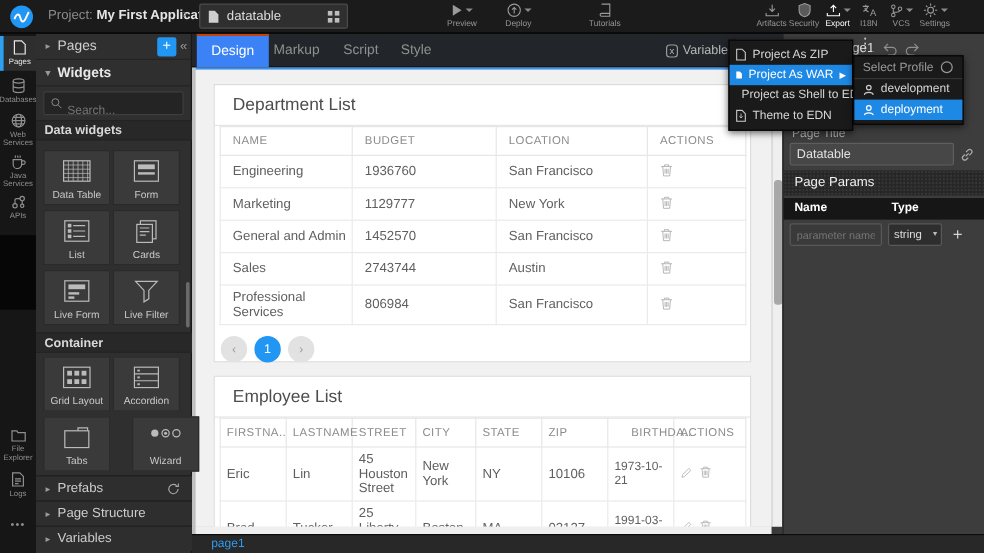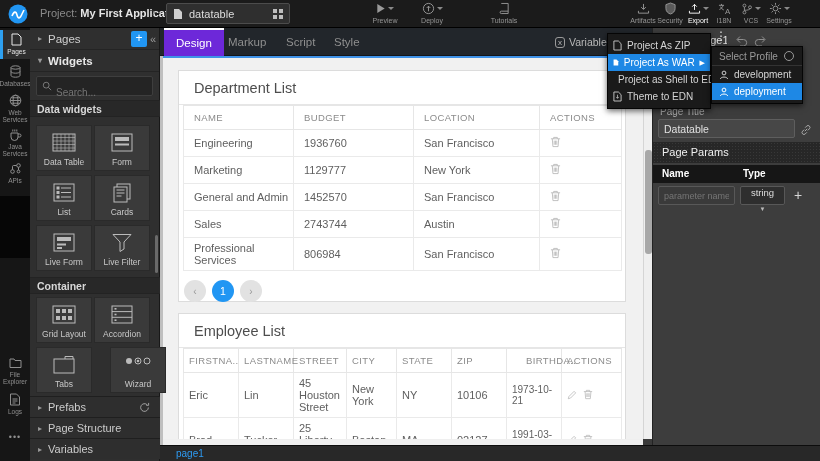--- a/index.html
+++ b/index.html
@@ -44,21 +44,21 @@
   .tile svg { position:absolute; top:7px; }
   .tile .tl { font-size:8.5px; color:#c9c9c9; white-space:nowrap; }
   .accord { position:absolute; left:0; width:130px; height:21px; background:#2e2e2e; border-top:1px solid #1f1f1f; display:flex; align-items:center; padding-left:8px; font-size:11px; color:#cccccc; cursor:pointer; }
   .accord .tri { color:#9a9a9a; font-size:8px; margin-right:6px; }
   .p-scroll { position:absolute; right:1px; top:207px; width:3px; height:38px; background:#6a6a6a; border-radius:2px; }
   .collapse-btn { position:absolute; left:150px; top:33px; color:#9a9a9a; font-size:11px; z-index:25; cursor:pointer; }
 
   
   .ctoolbar { position:absolute; left:160px; top:28px; width:492px; height:28px; background:#22262b; border-bottom:1px solid #14161a; z-index:21; }
   .ctab { position:absolute; top:0; height:28px; line-height:28px; padding:0 12px; font-size:11.5px; color:#8f8f8f; cursor:pointer; }
-  .ctab.active { background:#6d28d9; color:#fff; border-top:2px solid #ffffff; line-height:26px; }
+  .ctab.active { background:#3b82f6; color:#fff; border-top:2px solid #c2410c; line-height:26px; }
   .varbtn { position:absolute; left:395px; top:0; height:28px; display:flex; align-items:center; gap:4px; color:#b8b8b8; font-size:10.5px; cursor:pointer; }
   .varico { border:1px solid #9a9a9a; border-radius:3px; font-size:8px; padding:0 2px; color:#b8b8b8; }
   .screensel { position:absolute; left:453px; top:5px; width:98px; height:18px; background:#2b2b2b; border:1px solid #555; border-radius:2px; display:flex; align-items:center; padding:0 4px; cursor:pointer; }
   .screensel .txt { flex:1; font-size:9px; color:#c9c9c9; white-space:nowrap; overflow:hidden; }
   .screensel .dd { font-size:7px; color:#bbb; }
   .kebab { position:absolute; left:555px; top:5px; color:#ddd; font-size:12px; letter-spacing:0; line-height:6px; text-align:center; width:8px; cursor:pointer; }
   .tb-vline { position:absolute; left:567px; top:4px; height:20px; border-left:1px solid #3a3a3a; }
   .undo { position:absolute; top:7px; cursor:pointer; }
 
   
@@ -81,21 +81,21 @@
   
   .rightpanel { position:absolute; left:652px; top:28px; width:168px; height:417px; background:#3d3d3d; border-left:1px solid #232323; z-index:15; }
   .rp-pagename { position:absolute; left:45px; top:6px; font-size:11px; color:#e0e0e0; }
   .rp-label { position:absolute; left:7px; top:78px; font-size:10px; color:#b5b5b5; }
   .rp-input { position:absolute; left:5px; top:91px; width:137px; height:19px; background:#474747; border:1px solid #5e5e5e; border-radius:2px; color:#e0e0e0; font-size:10.5px; padding:0 5px; font-family:"Liberation Sans", sans-serif; outline:none; }
   .rp-link { position:absolute; left:147px; top:94px; cursor:pointer; }
   .rp-bar { position:absolute; left:0; top:114px; width:168px; height:21px; background:#272727; background-image:radial-gradient(#383838 1px, transparent 1px); background-size:3px 3px; color:#f0f0f0; font-size:11px; line-height:21px; padding-left:9px; }
   .rp-thead { position:absolute; left:0; top:137px; width:168px; height:18px; background:#161616; }
   .rp-thead span { font-size:10px; color:#fff; font-weight:bold; line-height:18px; position:absolute; }
   .rp-pinput { position:absolute; left:5px; top:158px; width:77px; height:19px; background:#3a3a3a; border:1px solid #585858; border-radius:2px; color:#9a9a9a; font-size:9px; padding:0 5px; font-family:"Liberation Sans", sans-serif; outline:none; }
-  .rp-select { position:absolute; left:87px; top:158px; width:45px; height:19px; background:#2e2e2e; border:1px solid #585858; border-radius:2px; display:flex; align-items:center; padding:0 4px; gap:8px; cursor:pointer;flex-direction:column; }
+  .rp-select { position:absolute; left:87px; top:158px; width:45px; height:19px; background:#2e2e2e; border:1px solid #585858; border-radius:2px; display:flex; align-items:center; padding:0 4px; gap:8px; cursor:pointer; }
   .rp-select .txt { flex:1; font-size:9.5px; color:#ddd; }
   .rp-select .dd { font-size:6px; color:#bbb; }
   .rp-plus { position:absolute; left:137px; top:158px; width:16px; height:19px; color:#d5d5d5; font-size:14px; line-height:19px; text-align:center; cursor:pointer; }
 
   
   .statusbar { position:absolute; left:160px; top:445px; width:660px; height:16px; background:#282828; border-top:1px solid #0d0d0d; z-index:22; }
   .statusbar .pt { position:absolute; left:16px; top:2px; font-size:10px; color:#2e9bf2; cursor:pointer; }
 
   
   .xmenu { position:absolute; left:607px; top:33px; width:104px; background:#1a1a1a; border:1px solid #050505; box-shadow:0 2px 6px rgba(0,0,0,.6); z-index:50; padding:3px 0; }

